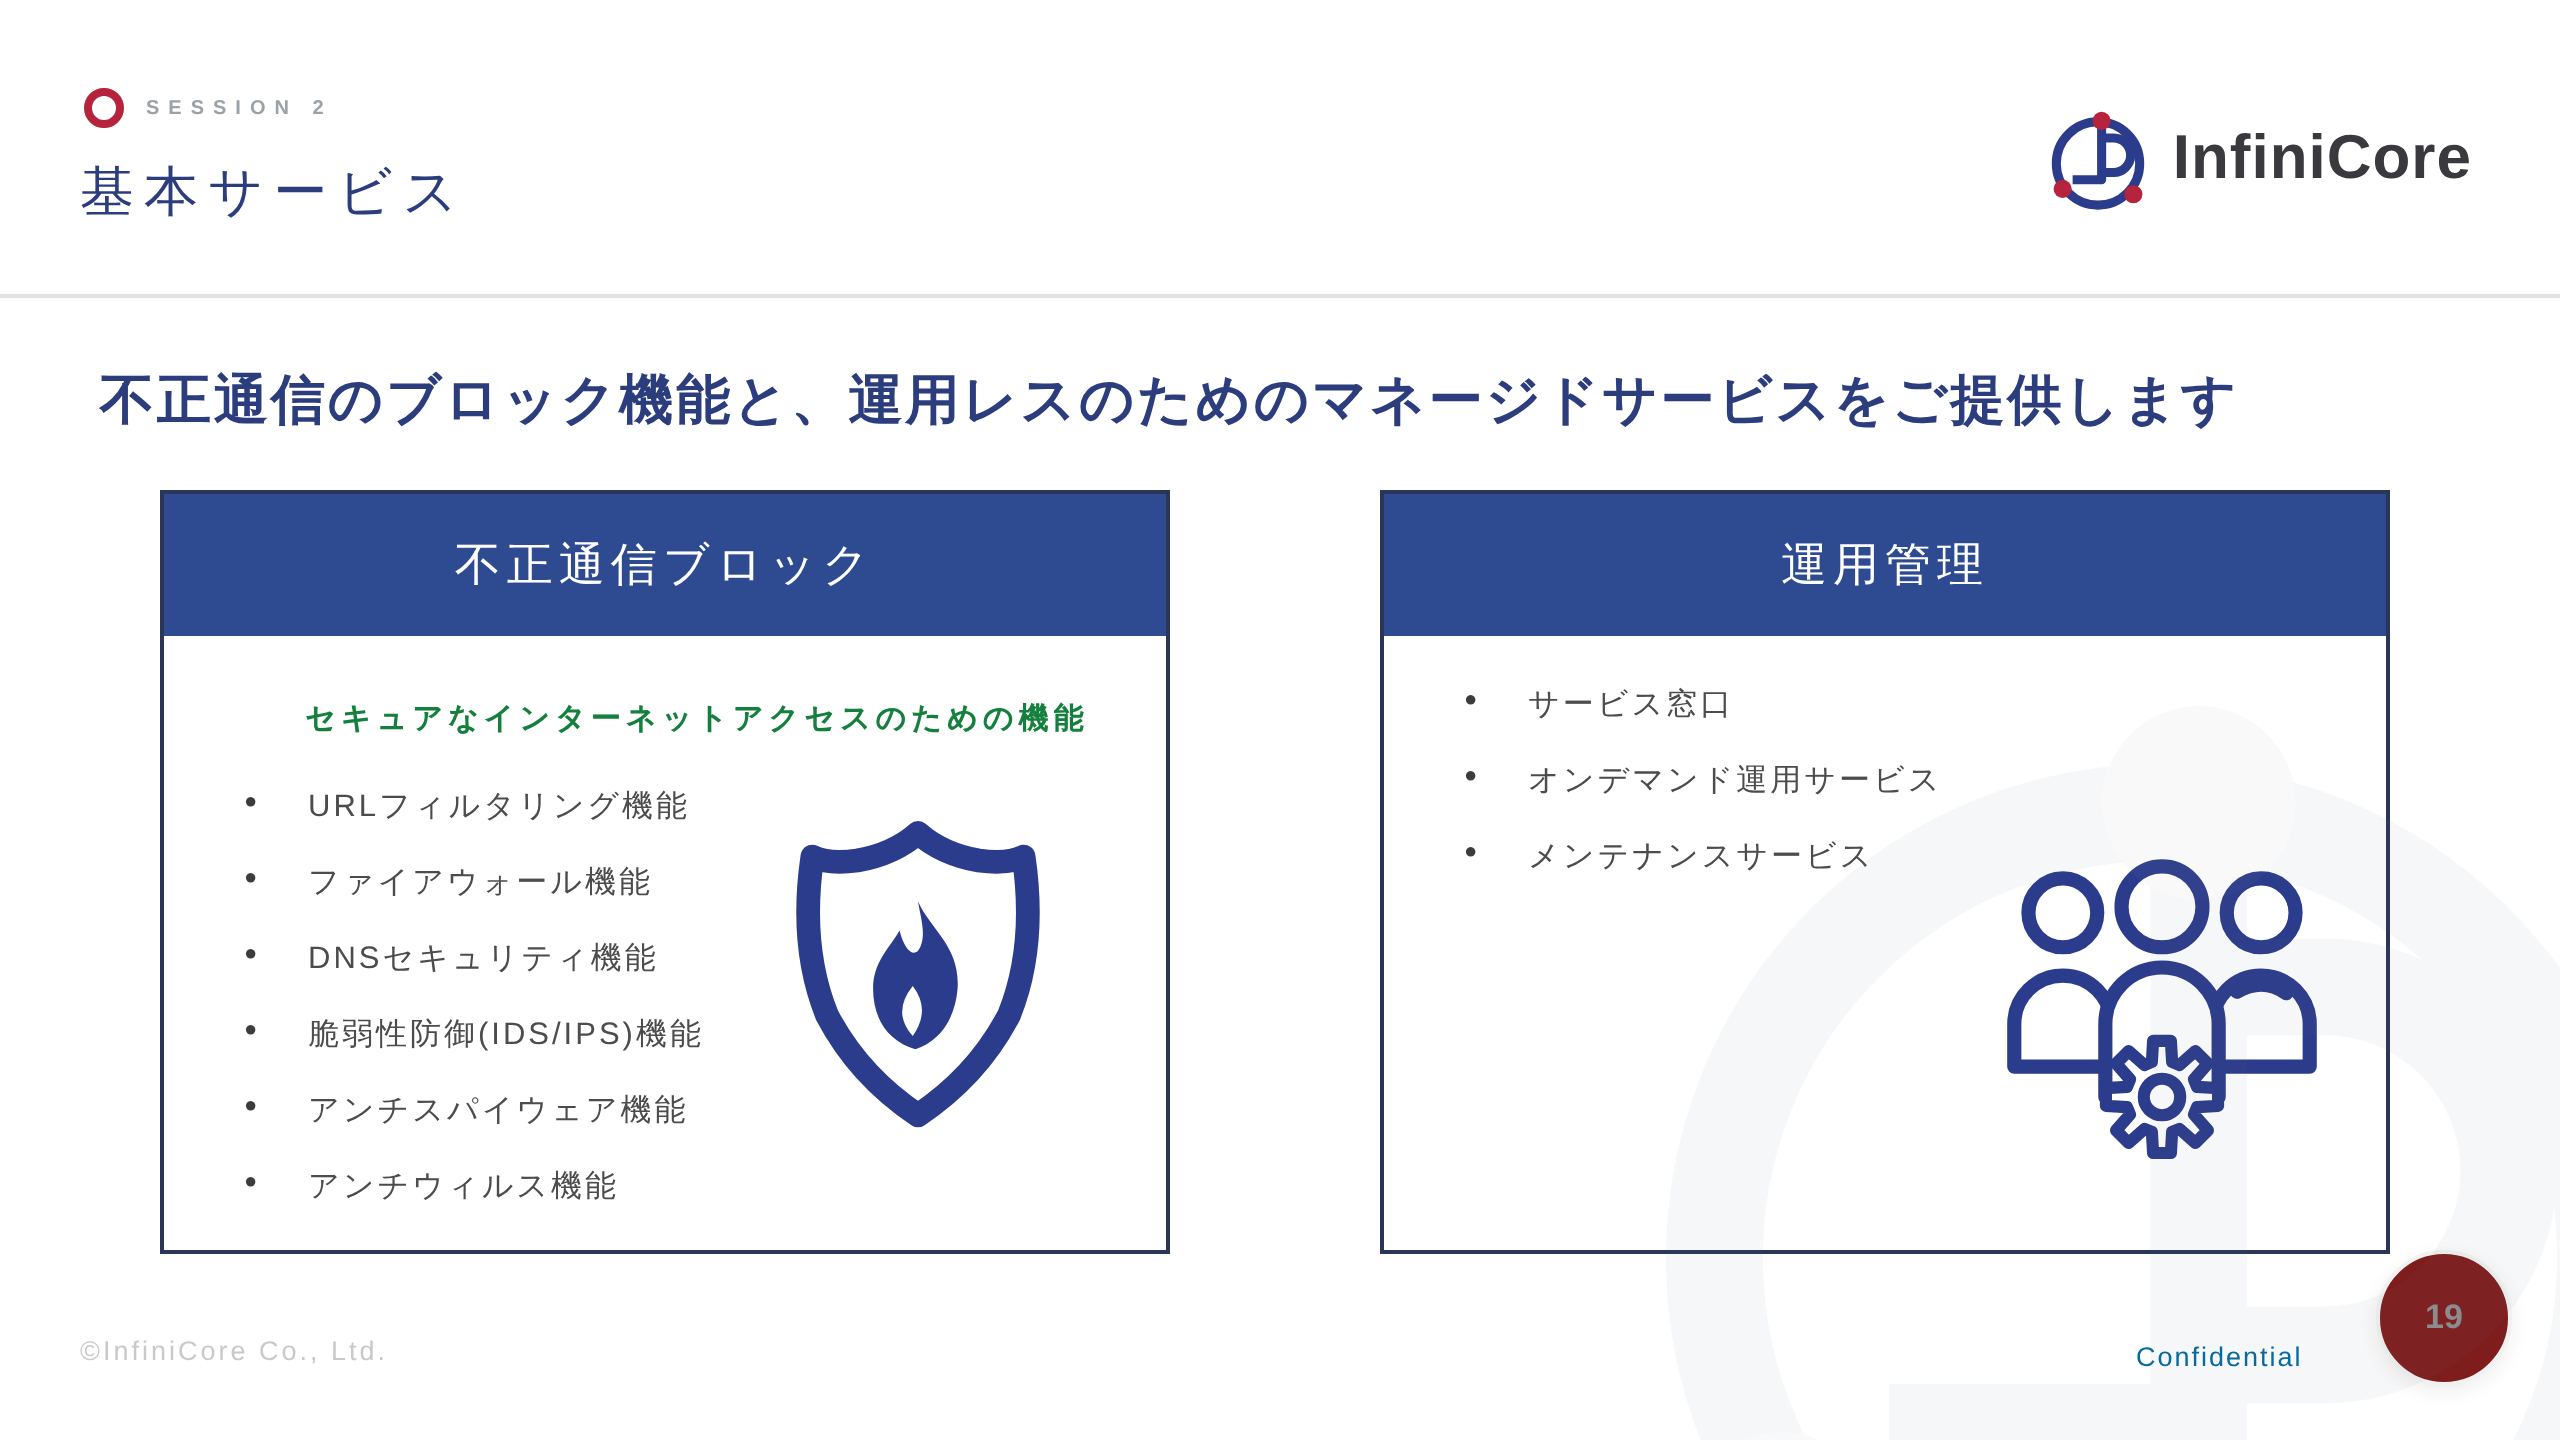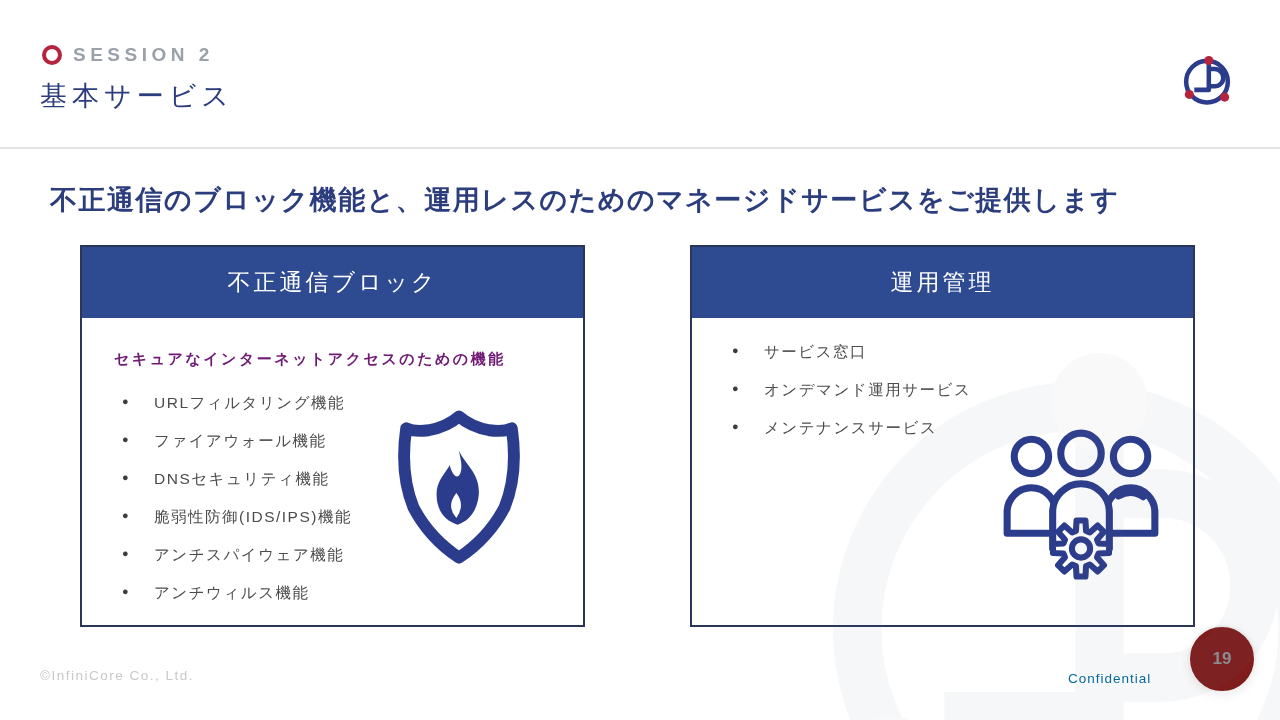--- a/index.html
+++ b/index.html
@@ -4,37 +4,37 @@
 <style>
   html,body{margin:0;padding:0;background:#fff;}
   .slide{
     position:relative;width:1280px;height:720px;background:#ffffff;
     font-family:"Liberation Sans","DejaVu Sans",sans-serif;overflow:hidden;
   }
   
   .top-divider{position:absolute;top:147px;left:0;width:1280px;height:2px;background:#e3e3e5;}
   .session-row{position:absolute;top:44px;left:42px;display:flex;align-items:center;gap:11px;}
   .session-ring{width:12px;height:12px;border:4px solid #b5243c;border-radius:50%;background:#fff;}
-  .session-label{font-size:19px;font-weight:bold;color:#9aa1a8;letter-spacing:4.5px;}
+  .session-label{font-size:10px;font-weight:bold;color:#9aa1a8;letter-spacing:4.5px;}
   .slide-title{position:absolute;top:78px;left:40px;margin:0;font-size:27px;font-weight:normal;
     color:#2c3d7e;letter-spacing:5px;}
   .logo{position:absolute;top:50px;right:44px;display:flex;align-items:center;gap:8px;}
   .logo-text{font-size:31px;font-weight:bold;color:#3a3a3e;letter-spacing:0.5px;}
   
   .heading{position:absolute;top:182px;left:50px;margin:0;font-size:27px;font-weight:bold;
     color:#2c3d7e;letter-spacing:1.5px;}
   
   .card{position:absolute;top:245px;width:505px;height:382px;box-sizing:border-box;
     border:2px solid #2a3558;background:#fff;}
   .card-left{left:80px;}
   .card-right{left:690px;}
   .card-header{height:71px;background:#2e4a90;display:flex;align-items:center;justify-content:center;
     color:#ffffff;font-size:23px;letter-spacing:3px;}
   .card-body{position:relative;height:305px;}
-  .card-subtitle{padding:32px 0 0 32px;font-size:15px;font-weight:bold;color:#701a75;letter-spacing:2.5px;}
+  .card-subtitle{padding:32px 0 0 32px;font-size:15px;font-weight:bold;color:#15803d;letter-spacing:2.5px;text-align:center;}
   .card-list{margin:24px 0 0 40px;padding:0;list-style:none;}
   .card-list li{position:relative;padding-left:32px;font-size:15.5px;color:#4c4c4c;
     letter-spacing:1.5px;margin-bottom:19px;height:19px;}
   .card-list li::before{content:"●";position:absolute;left:0;top:2px;font-size:11px;color:#3c3c3c;}
   .card-icon{position:absolute;}
   .shield-icon{right:58px;top:88px;width:132px;height:166px;}
   .team-icon{right:26px;top:86px;width:172px;height:156px;}
   
   .copyright{position:absolute;left:40px;top:668px;font-size:13.5px;color:#c9c9cb;letter-spacing:1.5px;}
   .confidential{position:absolute;left:1068px;top:671px;font-size:13.5px;color:#0369a1;letter-spacing:1px;}
@@ -59,20 +59,21 @@
 
   <div class="logo">
     <svg width="58" height="58" viewBox="0 0 64 64">
       <circle cx="32" cy="35" r="23" fill="none" stroke="#2b3c8c" stroke-width="5"></circle>
       <path d="M34 12 V44 H18" fill="none" stroke="#2b3c8c" stroke-width="5" stroke-linejoin="round"></path>
       <path d="M34 21 h6.5 a9.5 9.5 0 0 1 0 19 h-6.5" fill="none" stroke="#2b3c8c" stroke-width="5" stroke-linejoin="round"></path>
       <circle cx="34" cy="11.5" r="5" fill="#b5243c"></circle>
       <circle cx="12.5" cy="49" r="5" fill="#b5243c"></circle>
       <circle cx="51.5" cy="52" r="5" fill="#b5243c"></circle>
     </svg>
+    <span class="logo-text">InfiniCore</span>
   </div>
 
   <div class="top-divider"></div>
 
   <h2 class="heading">不正通信のブロック機能と、運用レスのためのマネージドサービスをご提供します</h2>
 
   <div class="card card-left">
     <div class="card-header">
       <span>不正通信ブロック</span>
     </div>

